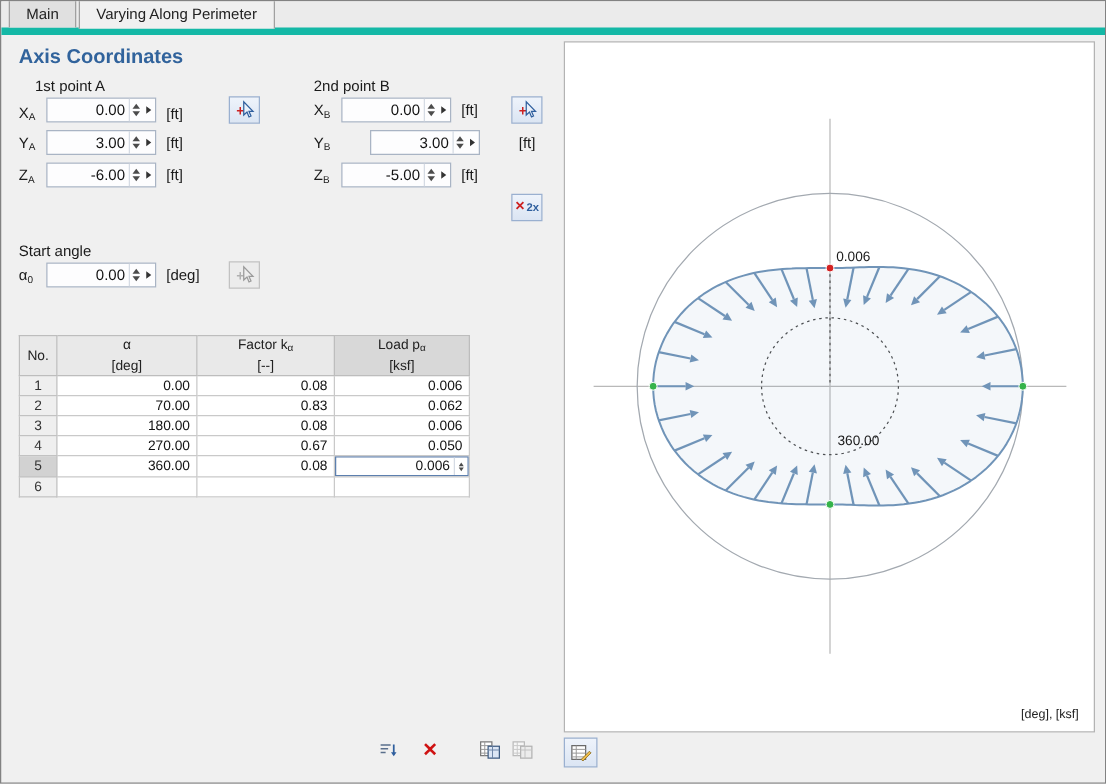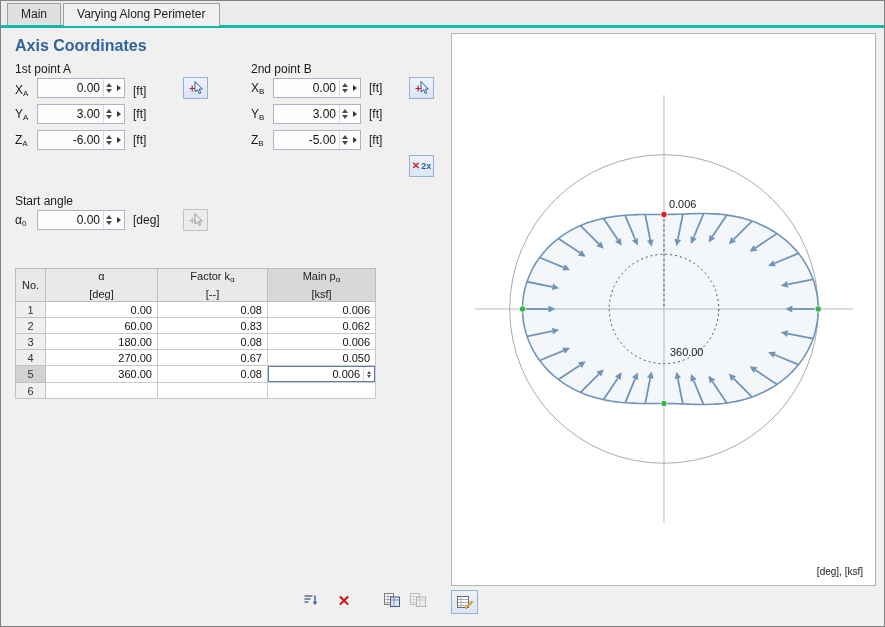--- a/index.html
+++ b/index.html
@@ -1,18 +1,18 @@
 <!DOCTYPE html>
 <html><head>
 <meta charset="utf-8">
 <style>
   html,body{margin:0;padding:0;background:#c9c9c9;font-family:"Liberation Sans",sans-serif;}
   .dialog{position:relative;width:885px;height:627px;background:#f0f0f0;border:1px solid #828282;box-sizing:border-box;overflow:hidden;}
   
-  .tabbar{display:flex;align-items:flex-end;height:27px;padding-left:6px;background:#ebebeb;border-bottom:3px solid #14b8a6;box-sizing:border-box;}
+  .tabbar{display:flex;align-items:flex-end;height:27px;padding-left:6px;background:#ebebeb;border-bottom:6px solid #14b8a6;box-sizing:border-box;}
   .tab{font-size:12px;color:#222;padding:3px 13px 4px 13px;background:#e0e0e0;border:1px solid #a0a0a0;border-bottom:none;margin-right:2px;cursor:default;}
   .tab.active{background:#f0f0f0;position:relative;top:1px;padding-bottom:5px;}
   
   .content{position:relative;height:600px;}
   .section-title{position:absolute;font-size:16px;font-weight:bold;color:#31639c;}
   .plain-label{position:absolute;font-size:12px;color:#1a1a1a;}
   .sub{font-size:8px;vertical-align:-2px;}
   
   .coord-row{position:absolute;display:flex;align-items:center;height:20px;}
   .coord-label{width:22px;font-size:12px;color:#1a1a1a;}
@@ -67,21 +67,21 @@
 
   <div class="tabbar">
     <div class="tab">Main</div>
     <div class="tab active">Varying Along Perimeter</div>
   </div>
 
   <div class="content">
 
     <div class="section-title" style="left:14px;top:9px;">Axis Coordinates</div>
 
-    <div class="plain-label" style="left:14px;top:34px;">1st point A</div>
+    <div class="plain-label" style="left:27px;top:34px;">1st point A</div>
     <div class="plain-label" style="left:250px;top:34px;text-align:center;">2nd point B</div>
 
     <div class="coord-row" style="left:14px;top:50px;align-items:flex-end;">
       <span class="coord-label"><span>X</span><span class="sub">A</span></span>
       <span class="field">
         <span class="field-value">0.00</span>
         <span class="spin">
             <i class="up"></i>
             <i class="dn"></i>
           </span>
@@ -127,21 +127,21 @@
         <span class="spin">
             <i class="up"></i>
             <i class="dn"></i>
           </span>
         <span class="expander">
             <i></i>
           </span>
       </span>
       <span class="unit">[ft]</span>
     </div>
-    <div class="coord-row" style="left:250px;top:76px;">
+    <div class="coord-row" style="left:250px;top:76px;gap:23px;">
       <span class="coord-label"><span>Y</span><span class="sub">B</span></span>
       <span class="field">
         <span class="field-value">3.00</span>
         <span class="spin">
             <i class="up"></i>
             <i class="dn"></i>
           </span>
         <span class="expander">
             <i></i>
           </span>
@@ -218,35 +218,35 @@
           </th>
           <th>
             <div class="hline"><span>α</span><span class="sub"></span></div>
             <div class="hline">[deg]</div>
           </th>
           <th>
             <div class="hline"><span>Factor k</span><span class="sub">α</span></div>
             <div class="hline">[--]</div>
           </th>
           <th class="selcol">
-            <div class="hline"><span>Main p</span><span class="sub">α</span></div>
+            <div class="hline"><span>Load p</span><span class="sub">α</span></div>
             <div class="hline">[ksf]</div>
           </th>
         </tr>
       </thead>
       <tbody>
         <tr>
           <td class="num">1</td>
           <td>0.00</td>
           <td>0.08</td>
           <td>0.006</td>
         </tr>
         <tr>
           <td class="num">2</td>
-          <td>60.00</td>
+          <td>70.00</td>
           <td>0.83</td>
           <td>0.062</td>
         </tr>
         <tr>
           <td class="num">3</td>
           <td>180.00</td>
           <td>0.08</td>
           <td>0.006</td>
         </tr>
         <tr>

